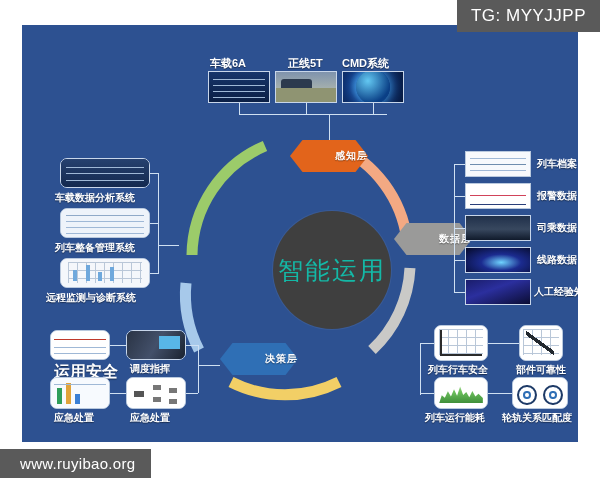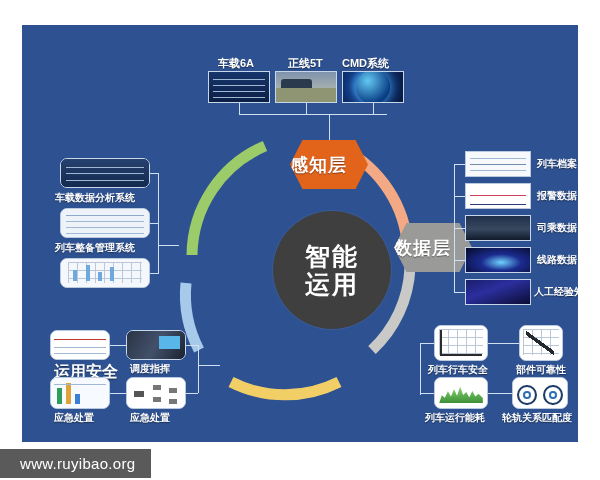--- a/index.html
+++ b/index.html
@@ -25,29 +25,29 @@
 
   
   .ln{position:absolute;background:#cfe0f2;}
   .ln.h{height:1px;}
   .ln.v{width:1px;}
 
   
   .hub{
     position:absolute;left:251px;top:186px;width:118px;height:118px;border-radius:50%;
     background:#3f3f3f;box-shadow:0 0 0 1px rgba(255,255,255,.06);
-    display:flex;flex-direction:column;align-items:center;justify-content:center;
-    color:#ffffff;font-size:25px;font-weight:bold;line-height:1.12;letter-spacing:2px;
+    display:flex;flex-direction:row;align-items:center;justify-content:center;
+    color:#14b8a6;font-size:25px;font-weight:normal;line-height:1.12;letter-spacing:2px;
   }
 
   
   .hex{
-    position:absolute;width:78px;height:49px;
-    display:flex;align-items:center;justify-content:flex-start;
-    color:#ffffff;font-size:18px;font-weight:bold;letter-spacing:1px;
+    position:absolute;width:78px;height:32px;
+    display:flex;align-items:center;justify-content:flex-end;
+    color:#ffffff;font-size:10px;font-weight:bold;letter-spacing:1px;
     clip-path:polygon(16% 0,84% 0,100% 50%,84% 100%,16% 100%,0 50%);
     text-shadow:0 1px 1px rgba(0,0,0,.4);
   }
   #hex-sense{left:268px;top:115px;background:#e2641b;}
   #hex-data {left:372px;top:198px;background:#9a9a99;}
   #hex-ana  {left:334px;top:318px;background:#d6a417;}
   #hex-dec  {left:198px;top:318px;background:#2f6fb5;}
   #hex-app  {left:157px;top:198px;background:#4f7f37;}
 
   .ringsvg{position:absolute;left:0;top:0;width:556px;height:417px;}
@@ -115,22 +115,25 @@
       <span>智能</span>
       <span>运用</span>
     </div>
 
     <div class="hex" id="hex-sense">
       <span>感知层</span>
     </div>
     <div class="hex" id="hex-data">
       <span>数据层</span>
     </div>
-
-    <div class="lbl" style="left:196px;top:31px;font-size:11px;">车载6A</div>
+    <div class="hex" id="hex-dec">
+      <span>决策层</span>
+    </div>
+
+    <div class="lbl" style="left:188px;top:31px;font-size:11px;">车载6A</div>
     <div class="lbl" style="left:266px;top:31px;font-size:11px;">正线5T</div>
     <div class="lbl" style="left:320px;top:31px;font-size:11px;">CMD系统</div>
 
     <div class="thumb" style="left:186px;top:46px;width:62px;height:32px;">
       <div class="scr" style="background:linear-gradient(180deg,#17356b,#0b1f45)"></div>
       <div class="row" style="top:7px;"></div>
         <div class="row" style="top:13px;"></div>
       <div class="row" style="top:19px;"></div>
         <div class="row" style="top:25px;"></div>
     </div>
@@ -168,20 +171,21 @@
     <div class="lbl" style="left:33px;top:216px;font-size:10px;">列车整备管理系统</div>
 
     <div class="thumb rnd light" style="left:38px;top:233px;width:90px;height:30px;">
       <div class="scr" style="background:#f4f7fb"></div>
       <div class="grid"></div>
       <div class="bar" style="left:14%;bottom:22%;width:4px;height:40%;"></div>
       <div class="bar" style="left:28%;bottom:22%;width:4px;height:58%;"></div>
       <div class="bar" style="left:42%;bottom:22%;width:4px;height:30%;"></div>
       <div class="bar" style="left:56%;bottom:22%;width:4px;height:50%;"></div>
     </div>
+    <div class="lbl" style="left:24px;top:266px;font-size:10px;">远程监测与诊断系统</div>
 
     <div class="ln v" style="left:136px;top:148px;height:101px;"></div>
     <div class="ln h" style="left:128px;top:148px;width:8px;"></div>
     <div class="ln h" style="left:128px;top:198px;width:8px;"></div>
     <div class="ln h" style="left:128px;top:248px;width:8px;"></div>
     <div class="ln h" style="left:136px;top:220px;width:21px;"></div>
 
     <div class="thumb light" style="left:443px;top:126px;width:66px;height:26px;">
       <div class="scr" style="background:#f7f9fc"></div>
       <div class="row" style="top:6px;"></div>
@@ -289,15 +293,16 @@
 
     <div class="ln v" style="left:176px;top:320px;height:48px;"></div>
     <div class="ln h" style="left:164px;top:320px;width:12px;"></div>
     <div class="ln h" style="left:164px;top:368px;width:12px;"></div>
     <div class="ln h" style="left:88px;top:320px;width:16px;"></div>
     <div class="ln h" style="left:88px;top:368px;width:16px;"></div>
     <div class="ln h" style="left:176px;top:340px;width:22px;"></div>
 
   </div>
 
+  <div class="tag">TG: MYYJJPP</div>
   <div class="wm">www.ruyibao.org</div>
 
 </div>
 
 </body></html>

